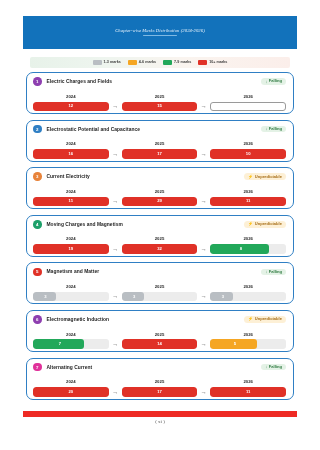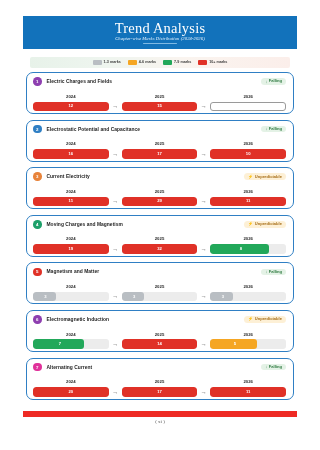--- a/index.html
+++ b/index.html
@@ -233,21 +233,20 @@
     text-align: center;
     font-family: "Liberation Serif", serif;
     font-size: 5px;
     color: #555555;
   }
 </style>
 </head>
 <body>
 
 <div class="header-banner">
-  <div class="header-title">Trend Analysis</div>
   <div class="header-subtitle">Chapter-wise Marks Distribution (2024-2026)</div>
   <div class="header-rule"></div>
 </div>
 
 <div class="legend-strip" id="legend-strip">
     <div class="legend-item">
       <span class="legend-swatch" style="background: rgb(185, 190, 195);"></span>
       <span class="legend-label">1-3 marks</span>
     </div>
     <div class="legend-item">

